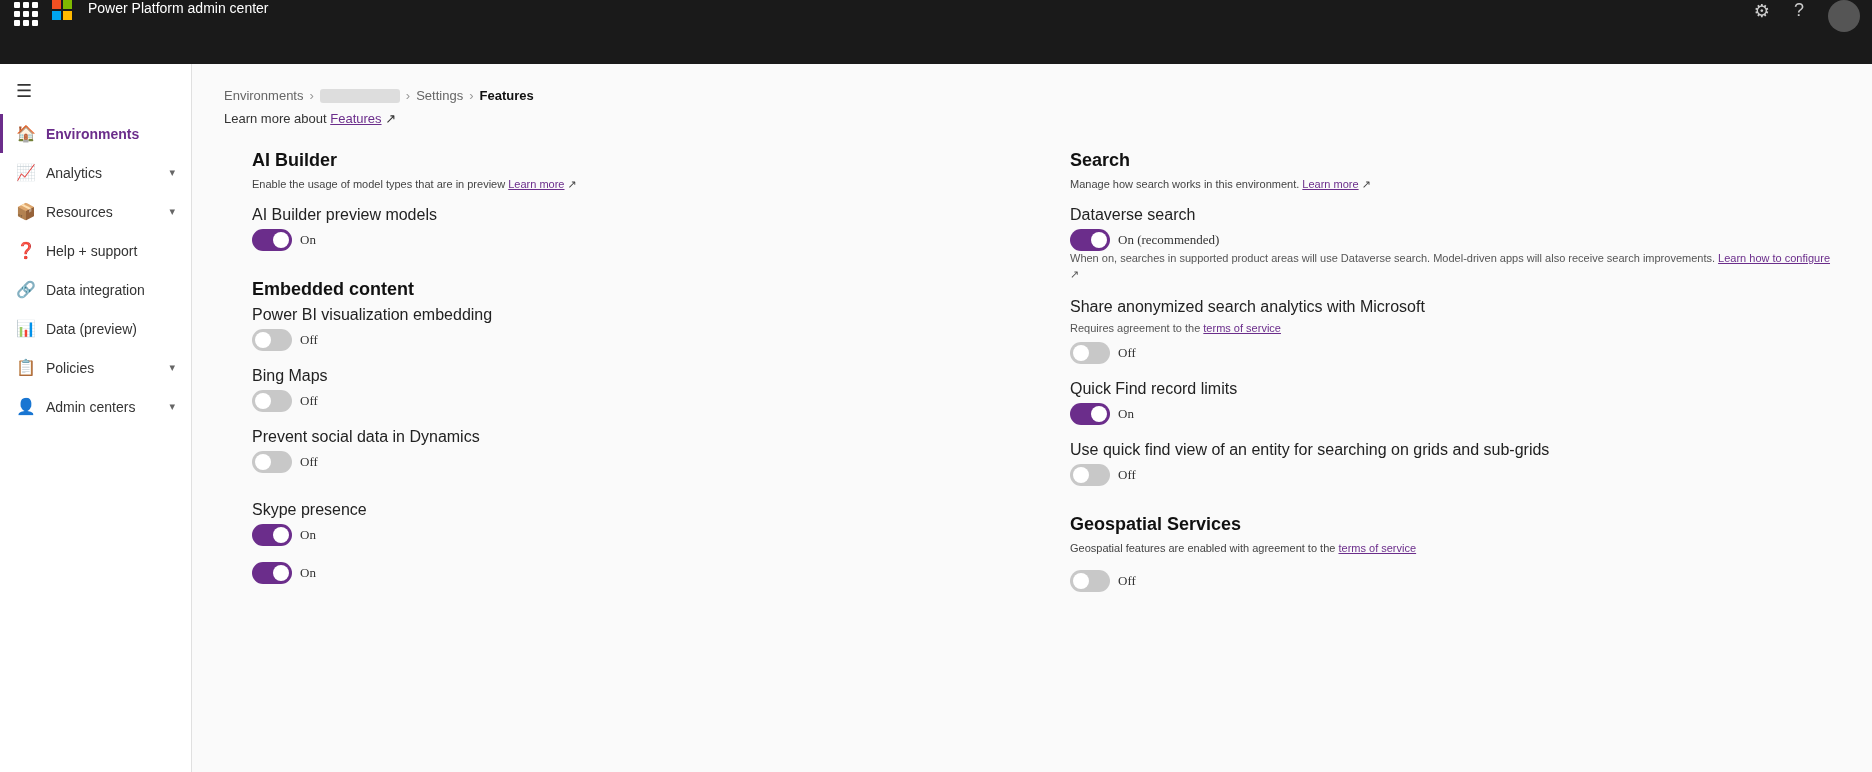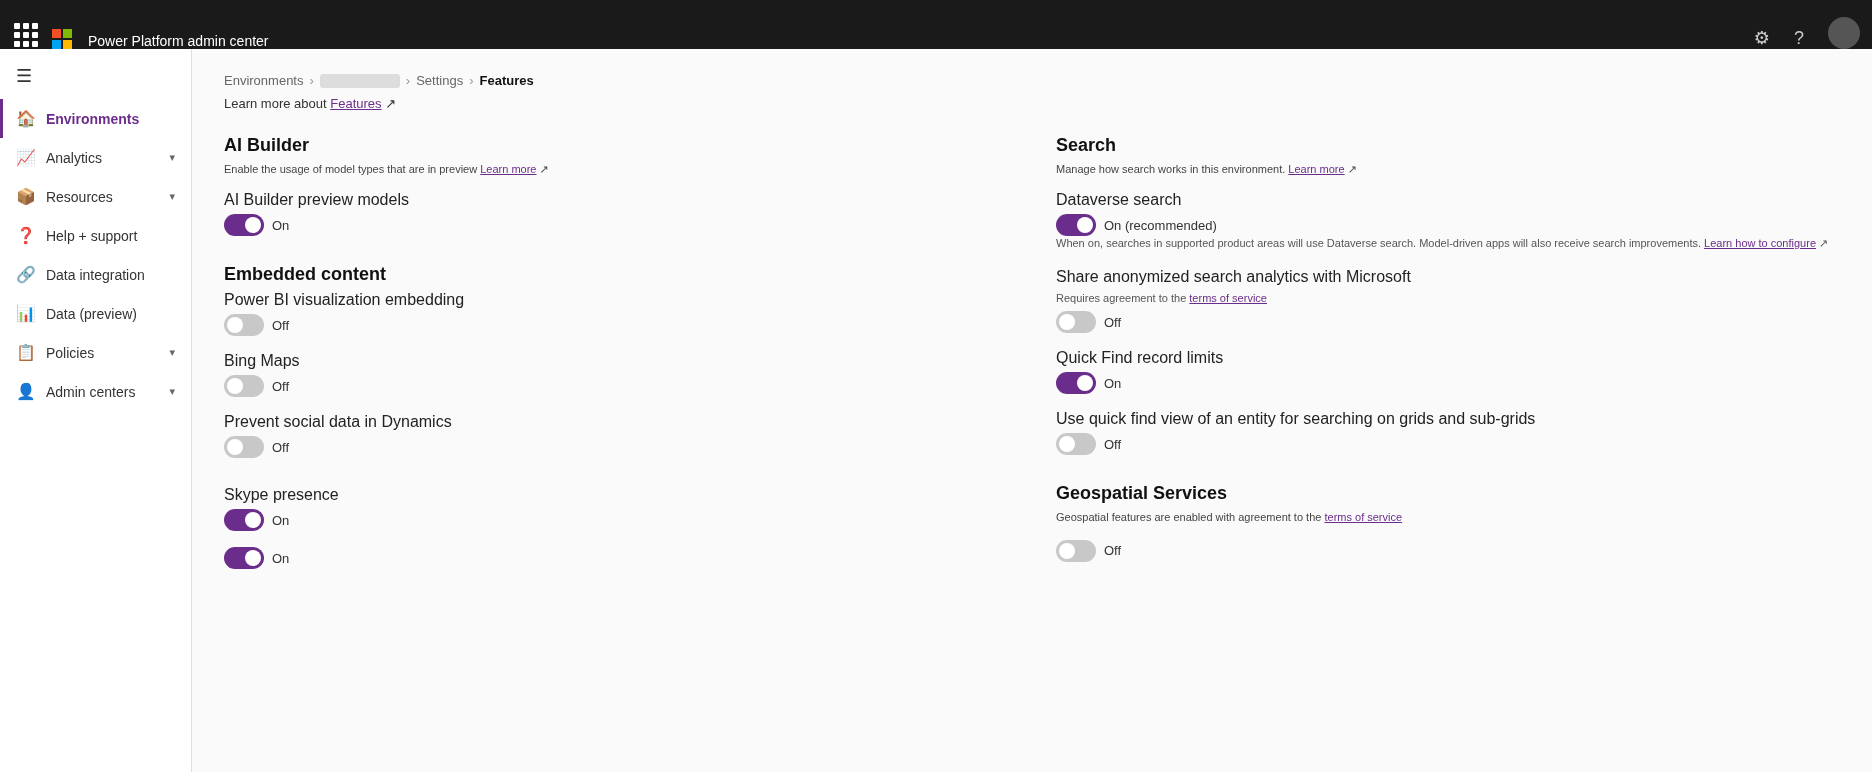--- a/index.html
+++ b/index.html
@@ -2,23 +2,23 @@
 <html><head>
   <meta charset="utf-8">
   <style>
     * { margin: 0; padding: 0; box-sizing: border-box; }
     body { font-family: 'Segoe UI', sans-serif; font-size: 14px; background: #fff; display: flex; flex-direction: column; height: 772px; overflow: hidden; }
 
     
     .topbar {
       background: #1a1a1a;
       color: #fff;
-      height: 49px;
+      height: 64px;
       display: flex;
-      align-items: flex-end;
+      align-items: flex-start;
       padding: 0 12px;
       flex-shrink: 0;
       gap: 12px;
     }
     .topbar-grid-icon { display: flex; align-items: center; justify-content: center; width: 28px; height: 28px; }
     .grid-dots { display: grid; grid-template-columns: repeat(3,6px); gap: 3px; }
     .grid-dot { width: 6px; height: 6px; background: #fff; border-radius: 1px; }
     .ms-logo { display: flex; gap: 2px; width: 20px; height: 20px; flex-wrap: wrap; }
     .ms-logo span { width: 9px; height: 9px; }
     .ms-logo .r { background: #f25022; }
@@ -93,20 +93,21 @@
       color: #333;
       margin-bottom: 24px;
     }
     .learn-more-bar a { color: #6b2d8b; text-decoration: underline; cursor: pointer; }
 
     
     .features-grid {
       display: grid;
       grid-template-columns: 1fr 1fr;
       gap: 14px 48px;
+      margin-left: 28px;
     }
     .feature-section { margin-bottom: 28px; }
     .section-title {
       font-size: 18px;
       font-weight: 600;
       color: #111;
       margin-bottom: 6px;
     }
     .section-desc {
       font-size: 11px;
@@ -153,20 +154,21 @@
       border-radius: 50%;
       position: absolute;
       top: 3px;
       transition: left 0.2s;
     }
     .toggle.on .toggle-thumb { left: 21px; }
     .toggle.off .toggle-thumb { left: 3px; }
     .toggle-status {
       font-size: 13px;
       color: #333;
+      font-family: Liberation Serif, serif;
     }
 
     .blurred-crumb {
       background: #ddd;
       border-radius: 3px;
       width: 80px;
       height: 14px;
       display: inline-block;
       vertical-align: middle;
     }

